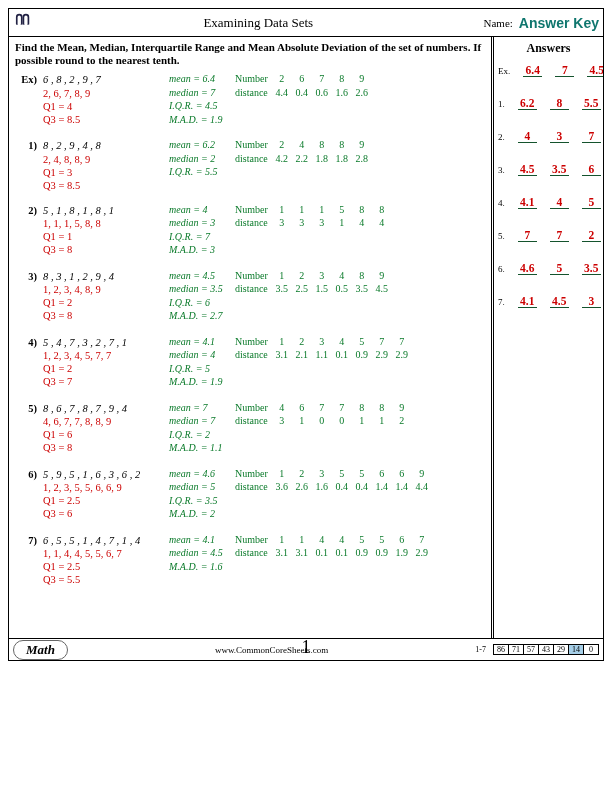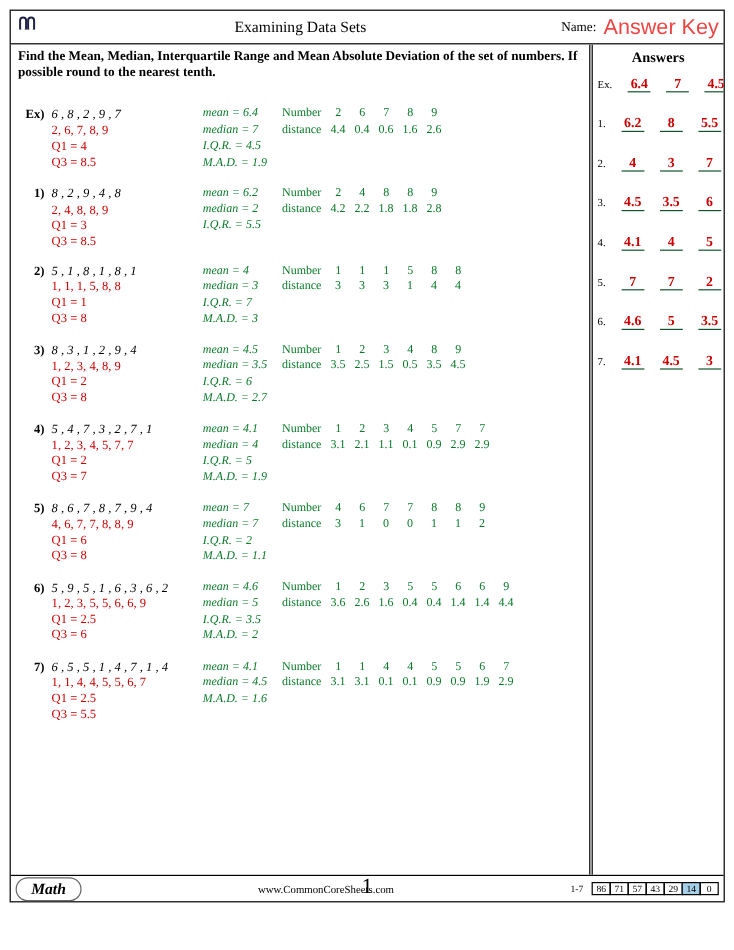--- a/index.html
+++ b/index.html
@@ -10,21 +10,21 @@
     height: 792px;
     font-family: "Times New Roman", serif;
     font-size: 11px;
     color: #000;
     background: #fff;
     position: relative;
   }
   .page {
     border: 1px solid #000;
     margin: 8px;
-    height: 744px;
+    height: 653px;
     position: relative;
     display: flex;
     flex-direction: column;
   }
   .header {
     display: flex;
     align-items: center;
     border-bottom: 1px solid #000;
     height: 28px;
     padding: 0 4px;
@@ -35,41 +35,41 @@
     height: 20px;
     display: inline-block;
   }
   .title-center {
     flex: 1;
     text-align: center;
     font-size: 13px;
   }
   .name-label { font-size: 11px; }
   .answer-key {
-    color: #ef4444;
-    font-weight: normal;
+    color: #0f766e;
+    font-weight: bold;
     font-family: Arial, sans-serif;
-    font-size: 18px;
+    font-size: 14px;
   }
   .body {
     flex: 1;
     display: flex;
     position: relative;
     overflow: hidden;
   }
   .main {
     flex: 1;
     padding: 4px 6px 0 6px;
     position: relative;
   }
   .instruction {
     font-weight: bold;
     font-size: 11px;
     line-height: 1.2;
-    margin-bottom: 22px;
+    margin-bottom: 6px;
   }
   .problem {
     display: flex;
     margin-bottom: 12px;
     gap: 6px;
     font-size: 10.5px;
     line-height: 1.25;
   }
   .pnum {
     width: 22px;

